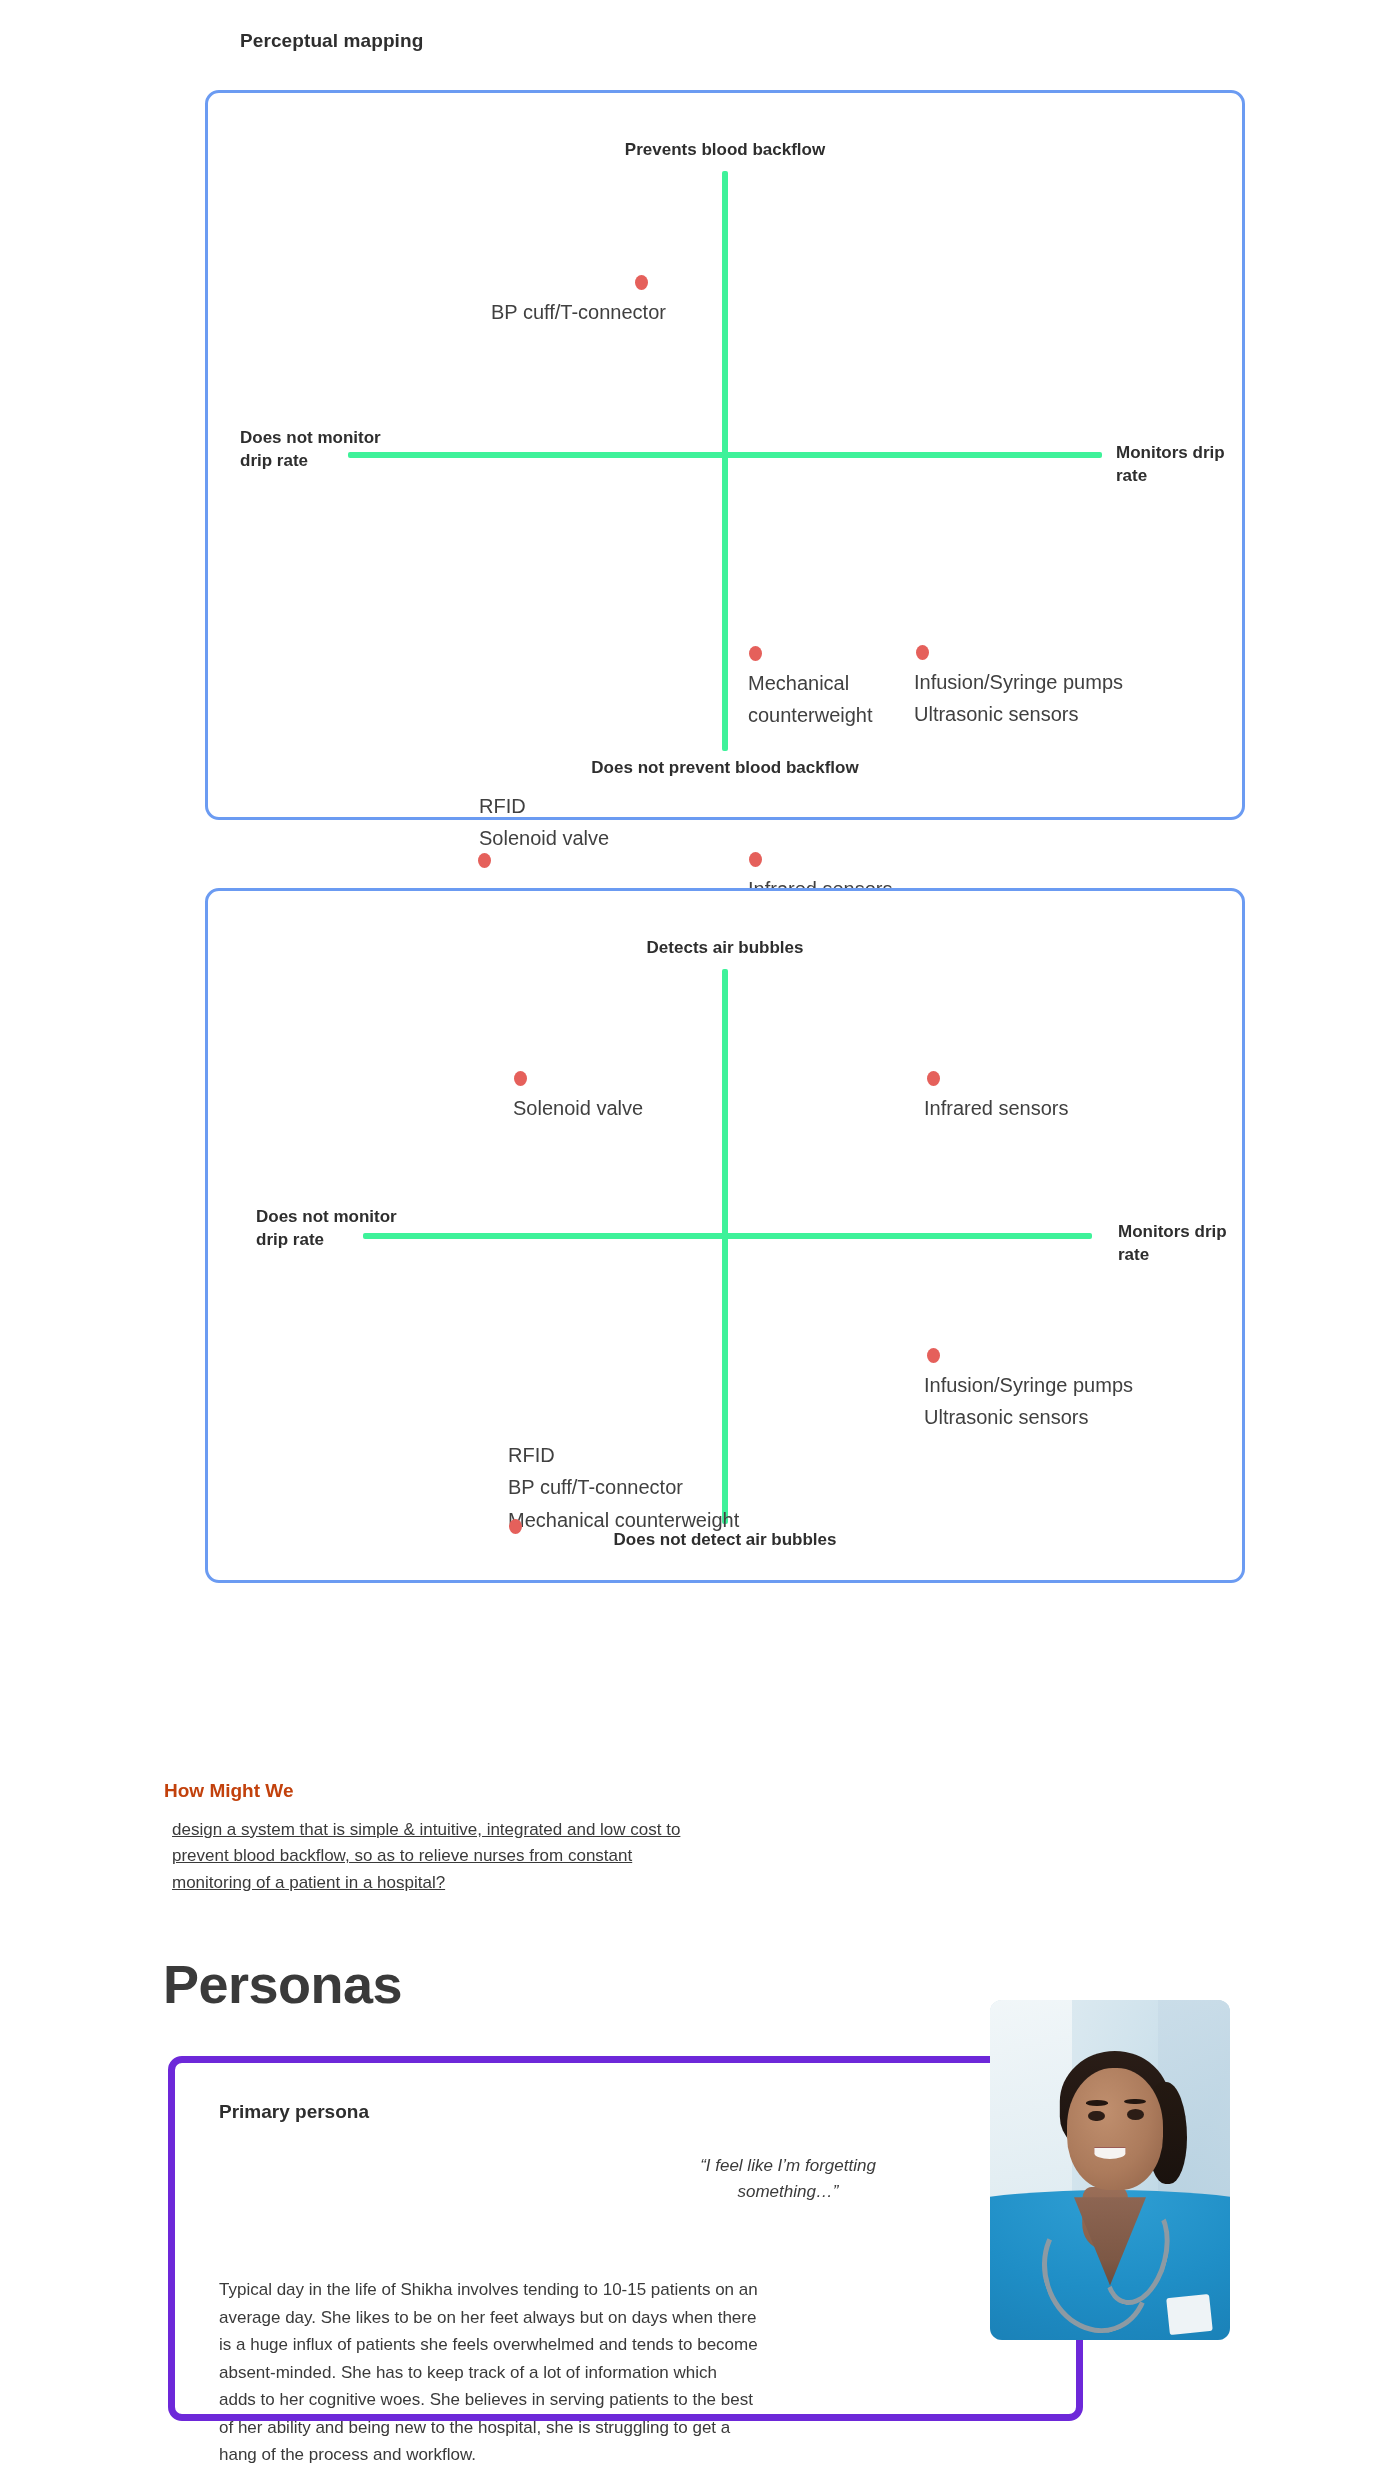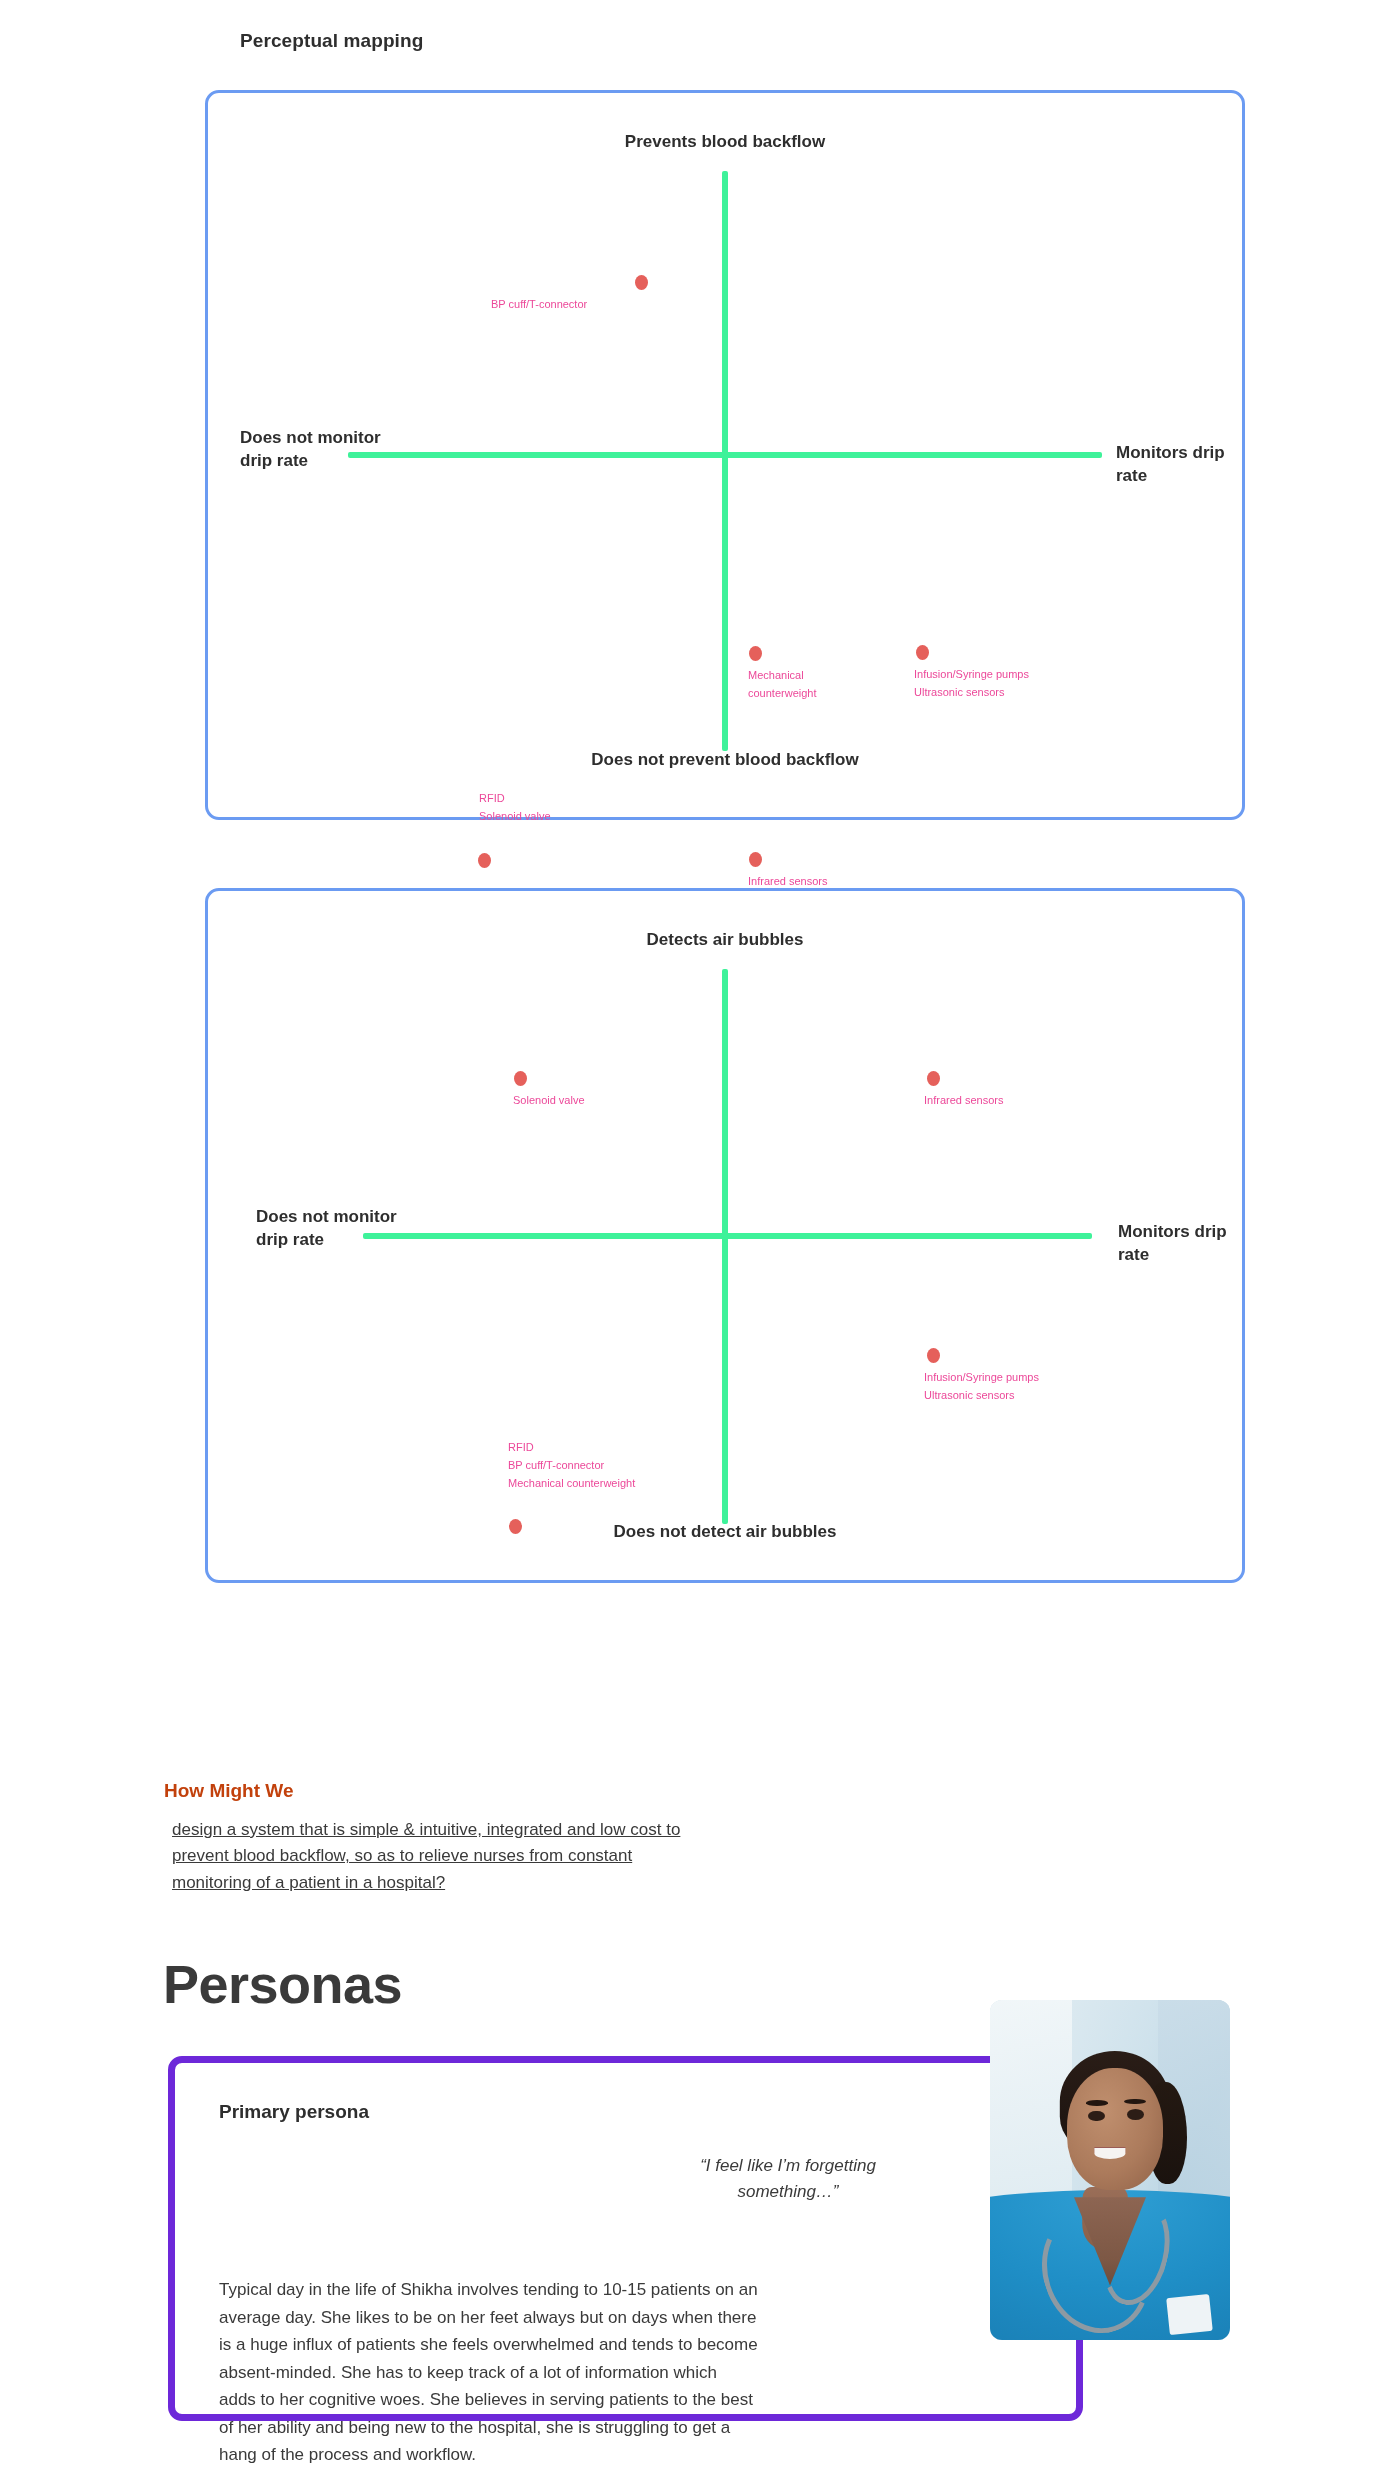--- a/index.html
+++ b/index.html
@@ -43,31 +43,31 @@
     border-radius:2px;
   }
   .axis-cap{
     position:absolute;
     font-weight:bold;
     font-size:17px;
     color:#2e2e2e;
     line-height:1.33;
     white-space:pre-line;
   }
-  .axis-cap.center{transform:translateX(-50%);white-space:nowrap;}
+  .axis-cap.center{transform:translateX(-50%);white-space:nowrap;margin-top:8px;}
   .dot{
     position:absolute;
     width:13px;height:15px;
     background:#e5605b;
     border-radius:50%;
   }
   .pt-label{
     position:absolute;
-    font-size:11px;
-    color:#ec4899;
+    font-size:20px;
+    color:#404040;
     line-height:1.62;
     white-space:pre-line;
   }
 
   
   .big-heading{
     position:absolute;
     font-family:"Liberation Sans", sans-serif;
     font-weight:bold;
     font-size:54px;

